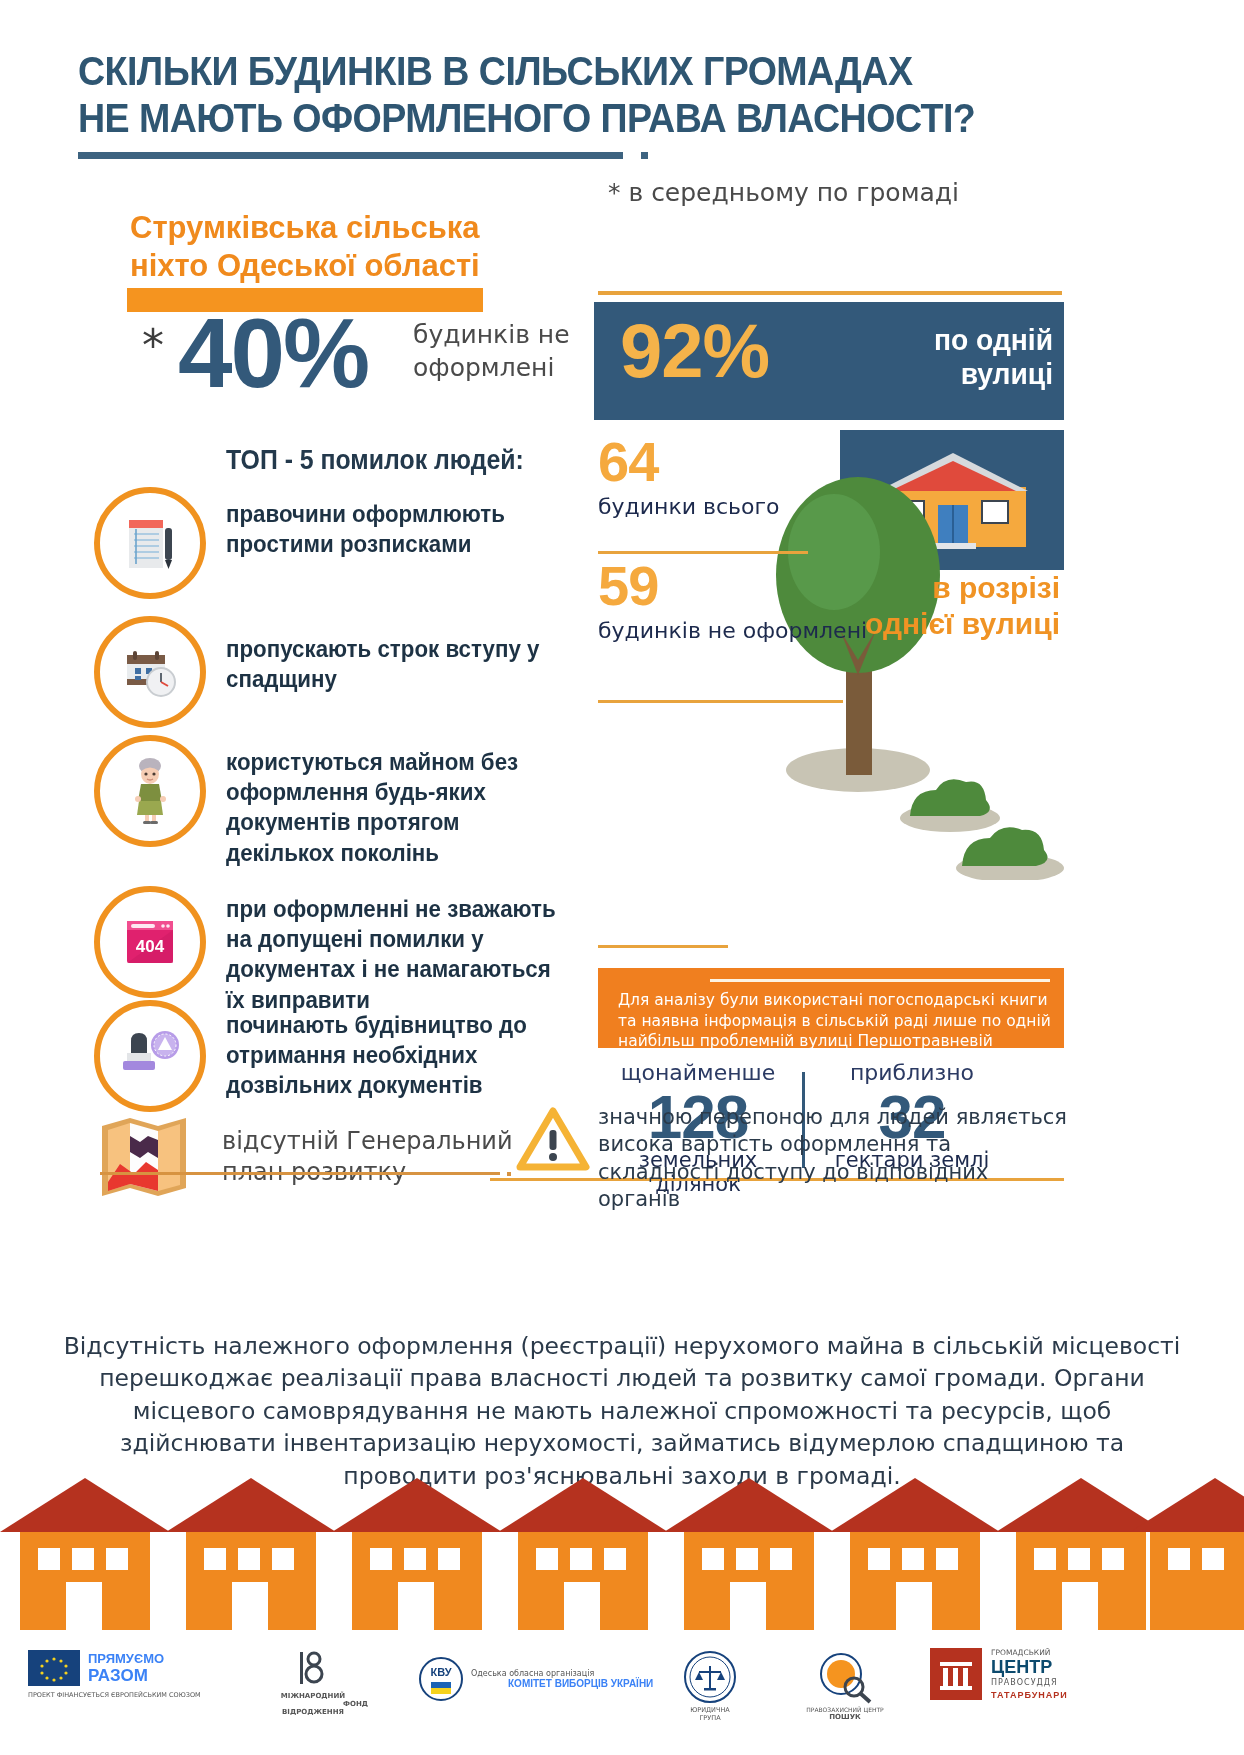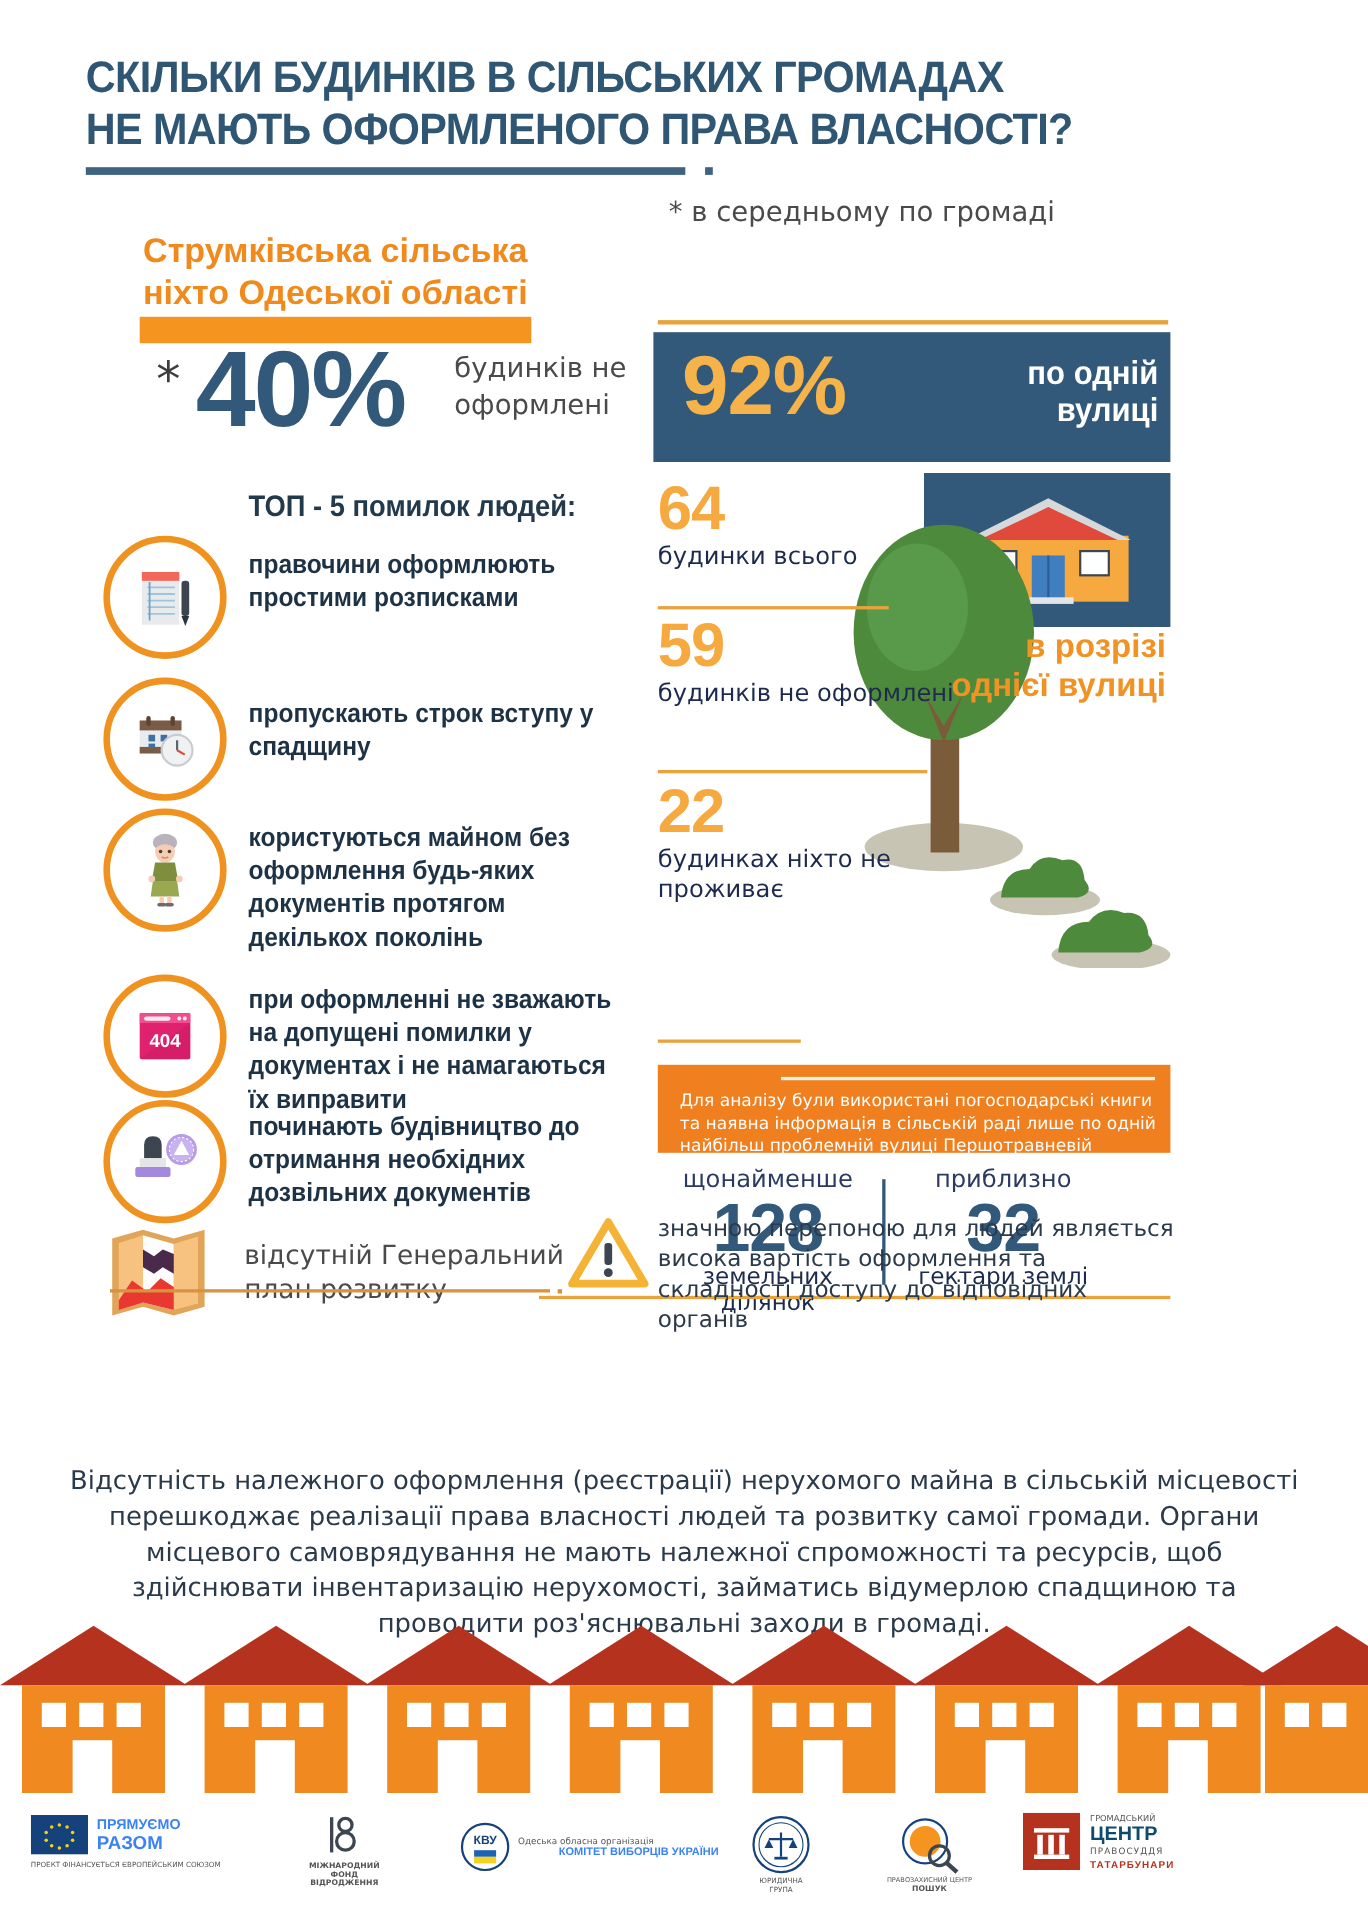--- a/index.html
+++ b/index.html
@@ -363,24 +363,20 @@
     <div class="lbl">будинки всього</div>
   </div>
   <div style="position:absolute;left:598px;top:551px;width:210px;height:3px;background:#e8a33d;"></div>
 
   <div class="stat" style="top:559px">
     <div class="num">59</div>
     <div class="lbl">будинків не оформлені</div>
   </div>
   <div style="position:absolute;left:598px;top:700px;width:245px;height:3px;background:#e8a33d;"></div>
 
-  <div class="stat" style="top:710px;width:330px;">
-    <div class="num">22</div>
-    <div class="lbl">будинках ніхто не проживає</div>
-  </div>
   <div style="position:absolute;left:598px;top:945px;width:130px;height:3px;background:#e8a33d;"></div>
 
   <div class="info-box">
     <div class="accent"></div>
     <div class="itxt">Для аналізу були використані погосподарські книги та наявна інформація в сільській раді лише по одній найбільш проблемній вулиці Першотравневій</div>
   </div>
 
   <div class="land" style="left:598px;width:200px;">
     <div class="cap">щонайменше</div>
     <div class="num">128</div>
@@ -501,21 +497,21 @@
       <div class="small" style="font-size:6.5px;margin-top:5px;text-align:left;">ПРОЕКТ ФІНАНСУЄТЬСЯ ЄВРОПЕЙСЬКИМ СОЮЗОМ</div>
     </div>
 
     <div class="logo" style="left:258px;top:8px;width:110px;">
       <svg width="34" height="40" viewBox="0 0 34 40" style="display:block;margin:0 auto;">
         <rect x="4" y="4" width="3" height="32" fill="#3c4550"></rect>
         <circle cx="18" cy="11" r="6" fill="none" stroke="#3c4550" stroke-width="3"></circle>
         <circle cx="18" cy="26" r="8" fill="none" stroke="#3c4550" stroke-width="3"></circle>
       </svg>
       <div class="small" style="font-size:7px;margin-top:4px;font-weight:bold;">МІЖНАРОДНИЙ</div>
-      <div class="small" style="font-size:7px;font-weight:bold;">ФОНД</div>
+      <div class="small" style="font-size:7px;font-weight:bold;text-align:right;">ФОНД</div>
       <div class="small" style="font-size:7px;font-weight:bold;">ВІДРОДЖЕННЯ</div>
     </div>
 
     <div class="logo" style="left:418px;top:16px;width:240px;">
       <div style="display:flex;align-items:center;gap:7px;">
         <svg width="46" height="46" viewBox="0 0 46 46">
           <circle cx="23" cy="23" r="21" fill="none" stroke="#16427c" stroke-width="2"></circle>
           <text x="23" y="20" font-size="11" font-weight="bold" fill="#16427c" text-anchor="middle" font-family="Liberation Sans, sans-serif">КВУ</text>
           <rect x="13" y="26" width="20" height="6" fill="#1b63b5"></rect>
           <rect x="13" y="32" width="20" height="6" fill="#f5d21e"></rect>

